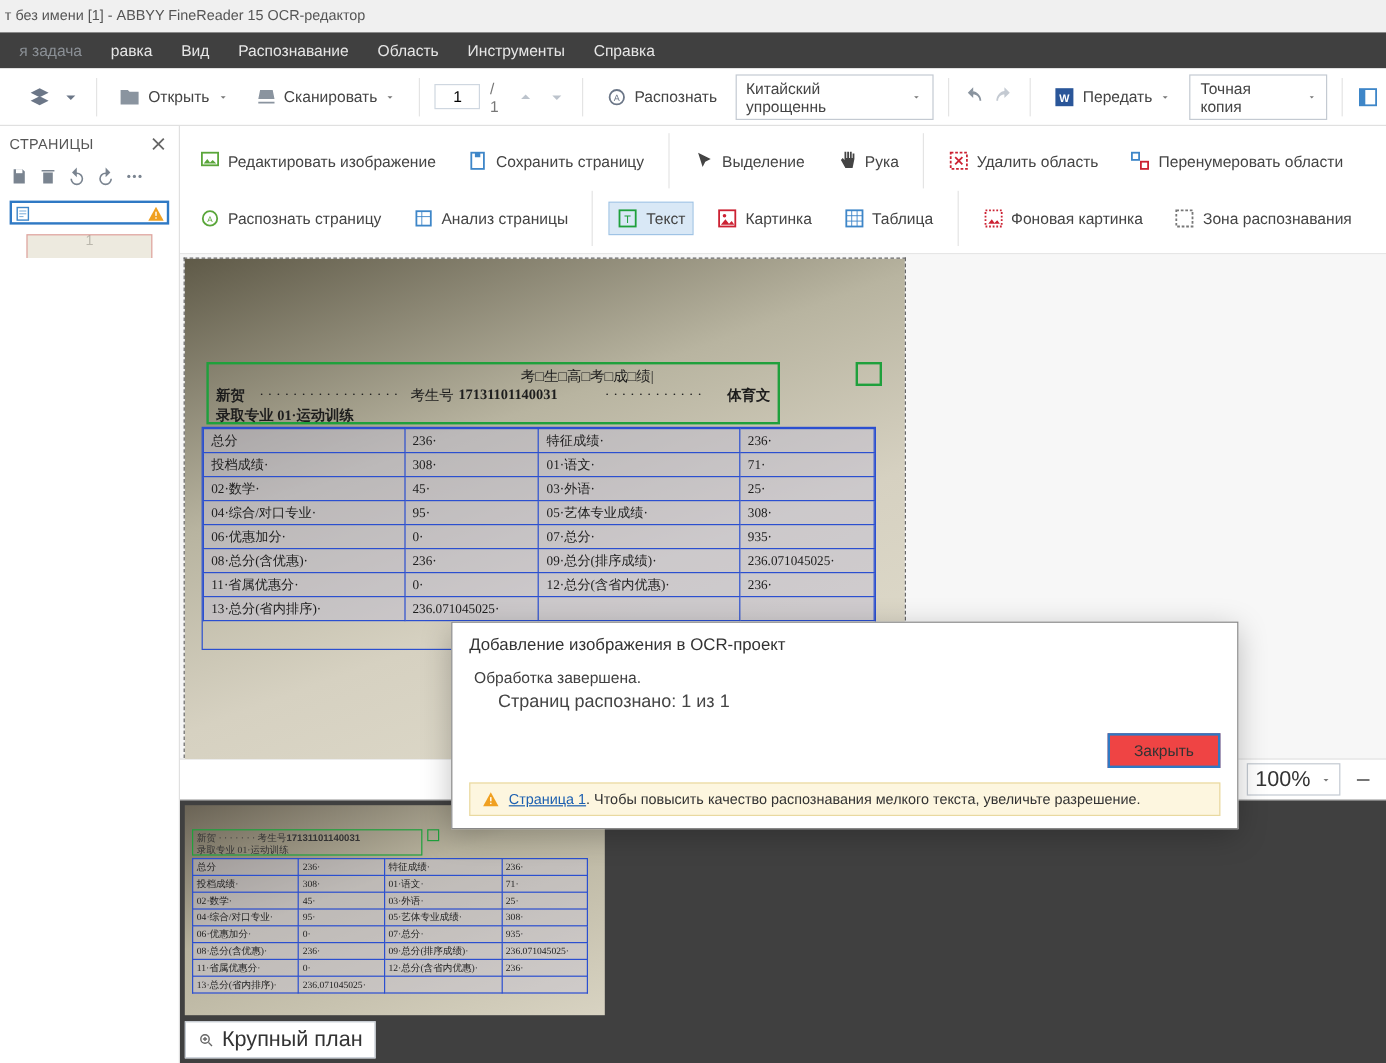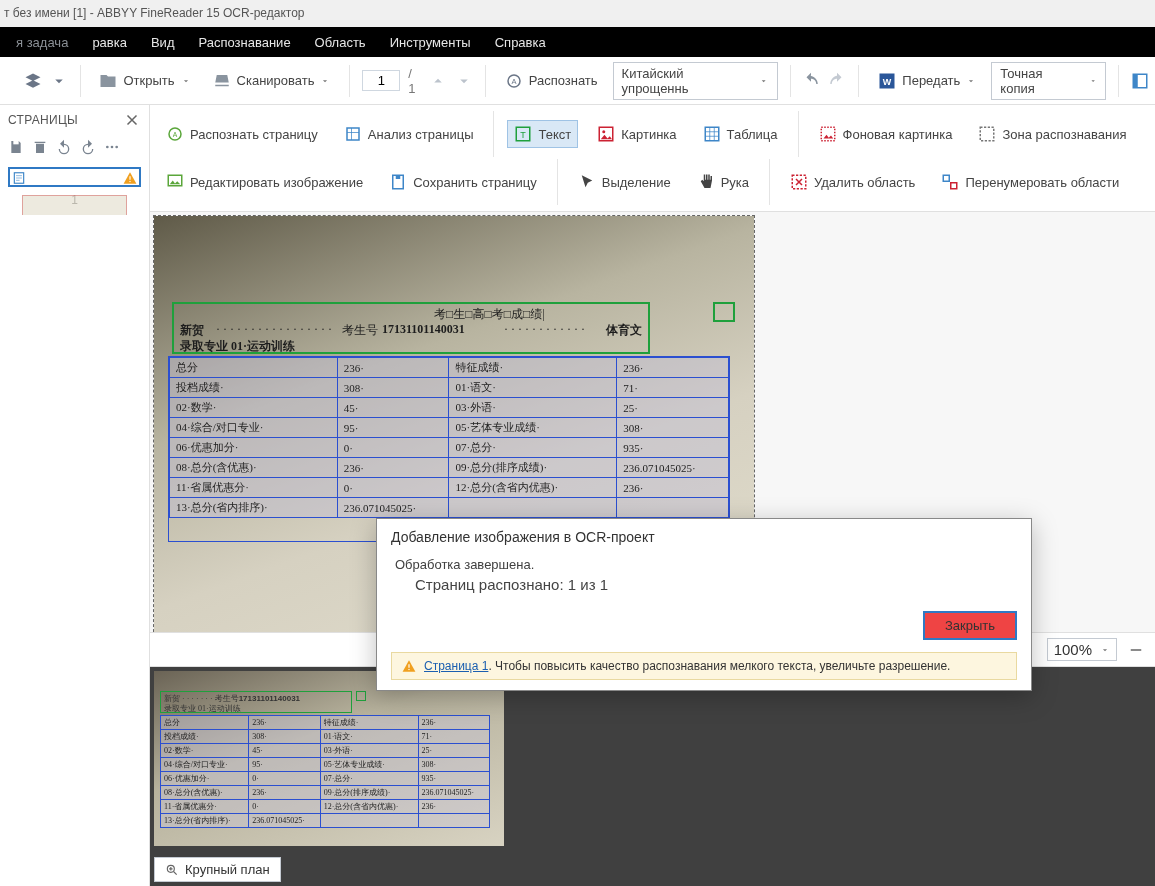--- a/index.html
+++ b/index.html
@@ -1,19 +1,19 @@
 <!DOCTYPE html>
 <html><head>
 <meta charset="utf-8">
 <style>
 * { box-sizing: border-box; margin: 0; padding: 0; font-family: "Segoe UI", Tahoma, sans-serif; }
 body { background: #fff; font-size: 12px; color: #333; overflow: hidden; width: 1155px; height: 886px; position: relative; }
 
 .titlebar { background: #f0f0f0; height: 27px; line-height: 27px; padding-left: 4px; font-size: 12px; color: #555; }
-.menubar { background: #000000; height: 30px; display: flex; align-items: center; padding-left: 6px; gap: 4px; }
+.menubar { background: #404040; height: 30px; display: flex; align-items: center; padding-left: 6px; gap: 4px; }
 .menubar .menu-item { color: #e6e6e6; padding: 6px 10px; font-size: 13px; cursor: default; }
 .menubar .menu-item.disabled { color: #8a8f95; }
 
 .toolbar-main { height: 48px; background: #fff; border-bottom: 1px solid #e0e0e0; display: flex; align-items: center; padding: 0 6px; gap: 8px; }
 .tb-btn { display: flex; align-items: center; gap: 6px; padding: 4px 6px; font-size: 13px; color: #444; border: 1px solid transparent; cursor: default; }
 .tb-sep { width: 1px; height: 32px; background: #e4e4e4; margin: 0 4px; }
 .ico { width: 18px; height: 18px; display: inline-block; flex: none; }
 .ico svg { width: 100%; height: 100%; display: block; }
 
 .pg-area { background:#fff; border:1px solid #cfd7e0; padding:2px 6px; width:38px; text-align:center; font-size:13px;}
@@ -43,27 +43,27 @@
 .image-pane { position:relative; flex:1; overflow:auto; padding:4px;}
 .scan-img { position:relative; width:600px; height:440px; background:linear-gradient(160deg,#5f5a48 0%, #b8b4a0 35%, #d6d1c1 60%, #e2dece 100%); outline:1px dashed #666; }
 .ocr-green { position:absolute; border:2px solid #1fa03c; }
 .ocr-blue { position:absolute; border:1px solid #2b4fd0; }
 .scan-text { font-family: "SimSun","NSimSun",serif; font-size:12px; color:#1d1d1d; white-space:nowrap;text-align:center; }
 .scan-text.bold { font-weight:bold; }
 .tbl { position:absolute; border-collapse:collapse; }
 .tbl td { border:1px solid #2b4fd0; padding:2px 6px; font-size:11px; font-family:"SimSun","NSimSun",serif; color:#1d1d1d; background:rgba(194,190,216,0.45);}
 
 .zoom-bar { height:34px; border-top:1px solid #e0e0e0; display:flex; align-items:center; justify-content:flex-end; padding:0 10px; gap:10px; background:#fff;}
-.zoom-dd { border:1px solid #c4cad2; padding:2px 6px; font-size:15px; display:flex; align-items:center; gap:8px;}
+.zoom-dd { border:1px solid #c4cad2; padding:2px 6px; font-size:18px; display:flex; align-items:center; gap:8px;}
 .thumb-strip { height:220px; border-top:1px solid #e0e0e0; background:#404040; position:relative;}
 .mini { position:absolute; left:4px; top:4px; width:350px; height:175px; background:linear-gradient(160deg,#6a6355 0%, #b7b29d 40%, #d8d3c2 100%); overflow:hidden;}
 .mini .mgreen { position:absolute; border:1px solid #1fa03c; }
 .mini .mtbl { position:absolute; border-collapse:collapse;}
 .mini .mtbl td { border:1px solid #2b4fd0; font-size:8px; padding:1px 3px; font-family:"SimSun",serif; color:#222; background:rgba(200,198,220,0.4);}
-.big-btn { position:absolute; left:4px; bottom:4px; border:1px solid #c4cad2; background:#fff; padding:4px 10px; font-size:13px; display:flex; align-items:center; gap:6px;text-align:center;}
+.big-btn { position:absolute; left:4px; bottom:4px; border:1px solid #c4cad2; background:#fff; padding:4px 10px; font-size:18px; display:flex; align-items:center; gap:6px;text-align:center;}
 
 .dialog { position:absolute; left:376px; top:518px; width:656px; background:#fff; border:1px solid #888; box-shadow:0 6px 24px rgba(0,0,0,0.25);}
 .dlg-title { padding:10px 14px 6px 14px; font-size:14px; color:#333;}
 .dlg-body { padding:6px 18px 18px 18px; }
 .dlg-status1 { font-size:13px; color:#404040; margin-bottom:4px;}
 .dlg-status2 { font-size:15px; color:#444;margin-left:20px;}
 .dlg-btnrow { display:flex; justify-content:flex-end; padding:0 14px 12px 14px;}
 .dlg-btn { border:2px solid #2f79c4; background:#ef4444; padding:5px 20px; font-size:13px; color:#333;}
 .warn-box { margin:0 14px 10px 14px; border:1px solid #e9d9a0; background:#fdf6df; padding:6px 10px; font-size:12px; display:flex; gap:8px; align-items:flex-start;}
 .warn-box a { color:#1b5fb0; text-decoration:underline; }
@@ -242,20 +242,76 @@
       <div class="thumb-num">1</div>
     </div>
   </div>
 
   <div class="main">
     <div class="tool-secondary">
       <div class="ts-row">
         <div class="ts-btn">
             <span class="ico">
               <svg viewBox="0 0 24 24">
+                <rect x="3" y="3" width="18" height="14" fill="none" stroke="#5aa63a" stroke-width="2"></rect>
+                <path fill="#5aa63a" d="M5 15l4-5 3 4 3-3 4 4z"></path>
+              </svg>
+            </span>
+            <span>Редактировать изображение</span>
+          </div>
+        <div class="ts-btn">
+            <span class="ico">
+              <svg viewBox="0 0 24 24">
+                <rect x="5" y="3" width="14" height="18" fill="none" stroke="#3e86c8" stroke-width="2"></rect>
+                <path fill="#3e86c8" d="M9 3h6v5H9z"></path>
+              </svg>
+            </span>
+            <span>Сохранить страницу</span>
+          </div>
+        <div class="ts-sep"></div>
+        <div class="ts-btn">
+            <span class="ico">
+              <svg viewBox="0 0 24 24">
+                <path fill="#444" d="M5 3l5 16 3-6 6-3z"></path>
+              </svg>
+            </span>
+            <span>Выделение</span>
+          </div>
+        <div class="ts-btn">
+            <span class="ico">
+              <svg viewBox="0 0 24 24">
+                <path fill="#444" d="M9 2v9l-2-2-2 2 5 9h8l2-10V4h-2v5h-1V2h-2v7h-1V2h-2v7h-1V2z"></path>
+              </svg>
+            </span>
+            <span>Рука</span>
+          </div>
+        <div class="ts-sep"></div>
+        <div class="ts-btn">
+            <span class="ico">
+              <svg viewBox="0 0 24 24">
+                <rect x="3" y="3" width="18" height="18" fill="none" stroke="#c23" stroke-width="2" stroke-dasharray="3 2"></rect>
+                <path stroke="#c23" stroke-width="2" d="M8 8l8 8M16 8l-8 8"></path>
+              </svg>
+            </span>
+            <span>Удалить область</span>
+          </div>
+        <div class="ts-btn">
+            <span class="ico">
+              <svg viewBox="0 0 24 24">
+                <rect x="3" y="3" width="8" height="8" fill="none" stroke="#3e86c8" stroke-width="2"></rect>
+                <rect x="13" y="13" width="8" height="8" fill="none" stroke="#c23" stroke-width="2"></rect>
+              </svg>
+            </span>
+            <span>Перенумеровать области</span>
+          </div>
+      </div>
+      <div class="ts-row">
+        <div class="ts-btn">
+            <span class="ico">
+              <svg viewBox="0 0 24 24">
                 <circle cx="12" cy="12" r="8" fill="none" stroke="#5aa63a" stroke-width="2"></circle>
                 <text x="12" y="16" text-anchor="middle" font-size="9" fill="#5aa63a">A</text>
               </svg>
             </span>
             <span>Распознать страницу</span>
           </div>
         <div class="ts-btn">
             <span class="ico">
               <svg viewBox="0 0 24 24">
                 <rect x="4" y="4" width="16" height="16" fill="none" stroke="#3e86c8" stroke-width="2"></rect>
@@ -303,76 +359,20 @@
             </span>
             <span>Фоновая картинка</span>
           </div>
         <div class="ts-btn">
             <span class="ico">
               <svg viewBox="0 0 24 24">
                 <rect x="3" y="3" width="18" height="18" fill="none" stroke="#777" stroke-width="2" stroke-dasharray="3 2"></rect>
               </svg>
             </span>
             <span>Зона распознавания</span>
-          </div>
-      </div>
-      <div class="ts-row">
-        <div class="ts-btn">
-            <span class="ico">
-              <svg viewBox="0 0 24 24">
-                <rect x="3" y="3" width="18" height="14" fill="none" stroke="#5aa63a" stroke-width="2"></rect>
-                <path fill="#5aa63a" d="M5 15l4-5 3 4 3-3 4 4z"></path>
-              </svg>
-            </span>
-            <span>Редактировать изображение</span>
-          </div>
-        <div class="ts-btn">
-            <span class="ico">
-              <svg viewBox="0 0 24 24">
-                <rect x="5" y="3" width="14" height="18" fill="none" stroke="#3e86c8" stroke-width="2"></rect>
-                <path fill="#3e86c8" d="M9 3h6v5H9z"></path>
-              </svg>
-            </span>
-            <span>Сохранить страницу</span>
-          </div>
-        <div class="ts-sep"></div>
-        <div class="ts-btn">
-            <span class="ico">
-              <svg viewBox="0 0 24 24">
-                <path fill="#444" d="M5 3l5 16 3-6 6-3z"></path>
-              </svg>
-            </span>
-            <span>Выделение</span>
-          </div>
-        <div class="ts-btn">
-            <span class="ico">
-              <svg viewBox="0 0 24 24">
-                <path fill="#444" d="M9 2v9l-2-2-2 2 5 9h8l2-10V4h-2v5h-1V2h-2v7h-1V2h-2v7h-1V2z"></path>
-              </svg>
-            </span>
-            <span>Рука</span>
-          </div>
-        <div class="ts-sep"></div>
-        <div class="ts-btn">
-            <span class="ico">
-              <svg viewBox="0 0 24 24">
-                <rect x="3" y="3" width="18" height="18" fill="none" stroke="#c23" stroke-width="2" stroke-dasharray="3 2"></rect>
-                <path stroke="#c23" stroke-width="2" d="M8 8l8 8M16 8l-8 8"></path>
-              </svg>
-            </span>
-            <span>Удалить область</span>
-          </div>
-        <div class="ts-btn">
-            <span class="ico">
-              <svg viewBox="0 0 24 24">
-                <rect x="3" y="3" width="8" height="8" fill="none" stroke="#3e86c8" stroke-width="2"></rect>
-                <rect x="13" y="13" width="8" height="8" fill="none" stroke="#c23" stroke-width="2"></rect>
-              </svg>
-            </span>
-            <span>Перенумеровать области</span>
           </div>
       </div>
     </div>
 
     <div class="viewer">
       <div class="image-pane">
         <div class="scan-img">
 
           <div class="ocr-green" style="left:18px;top:86px;width:478px;height:52px;">
             <div class="scan-text" style="position:absolute;left:260px;top:2px;">考□生□高□考□成□绩|</div>

